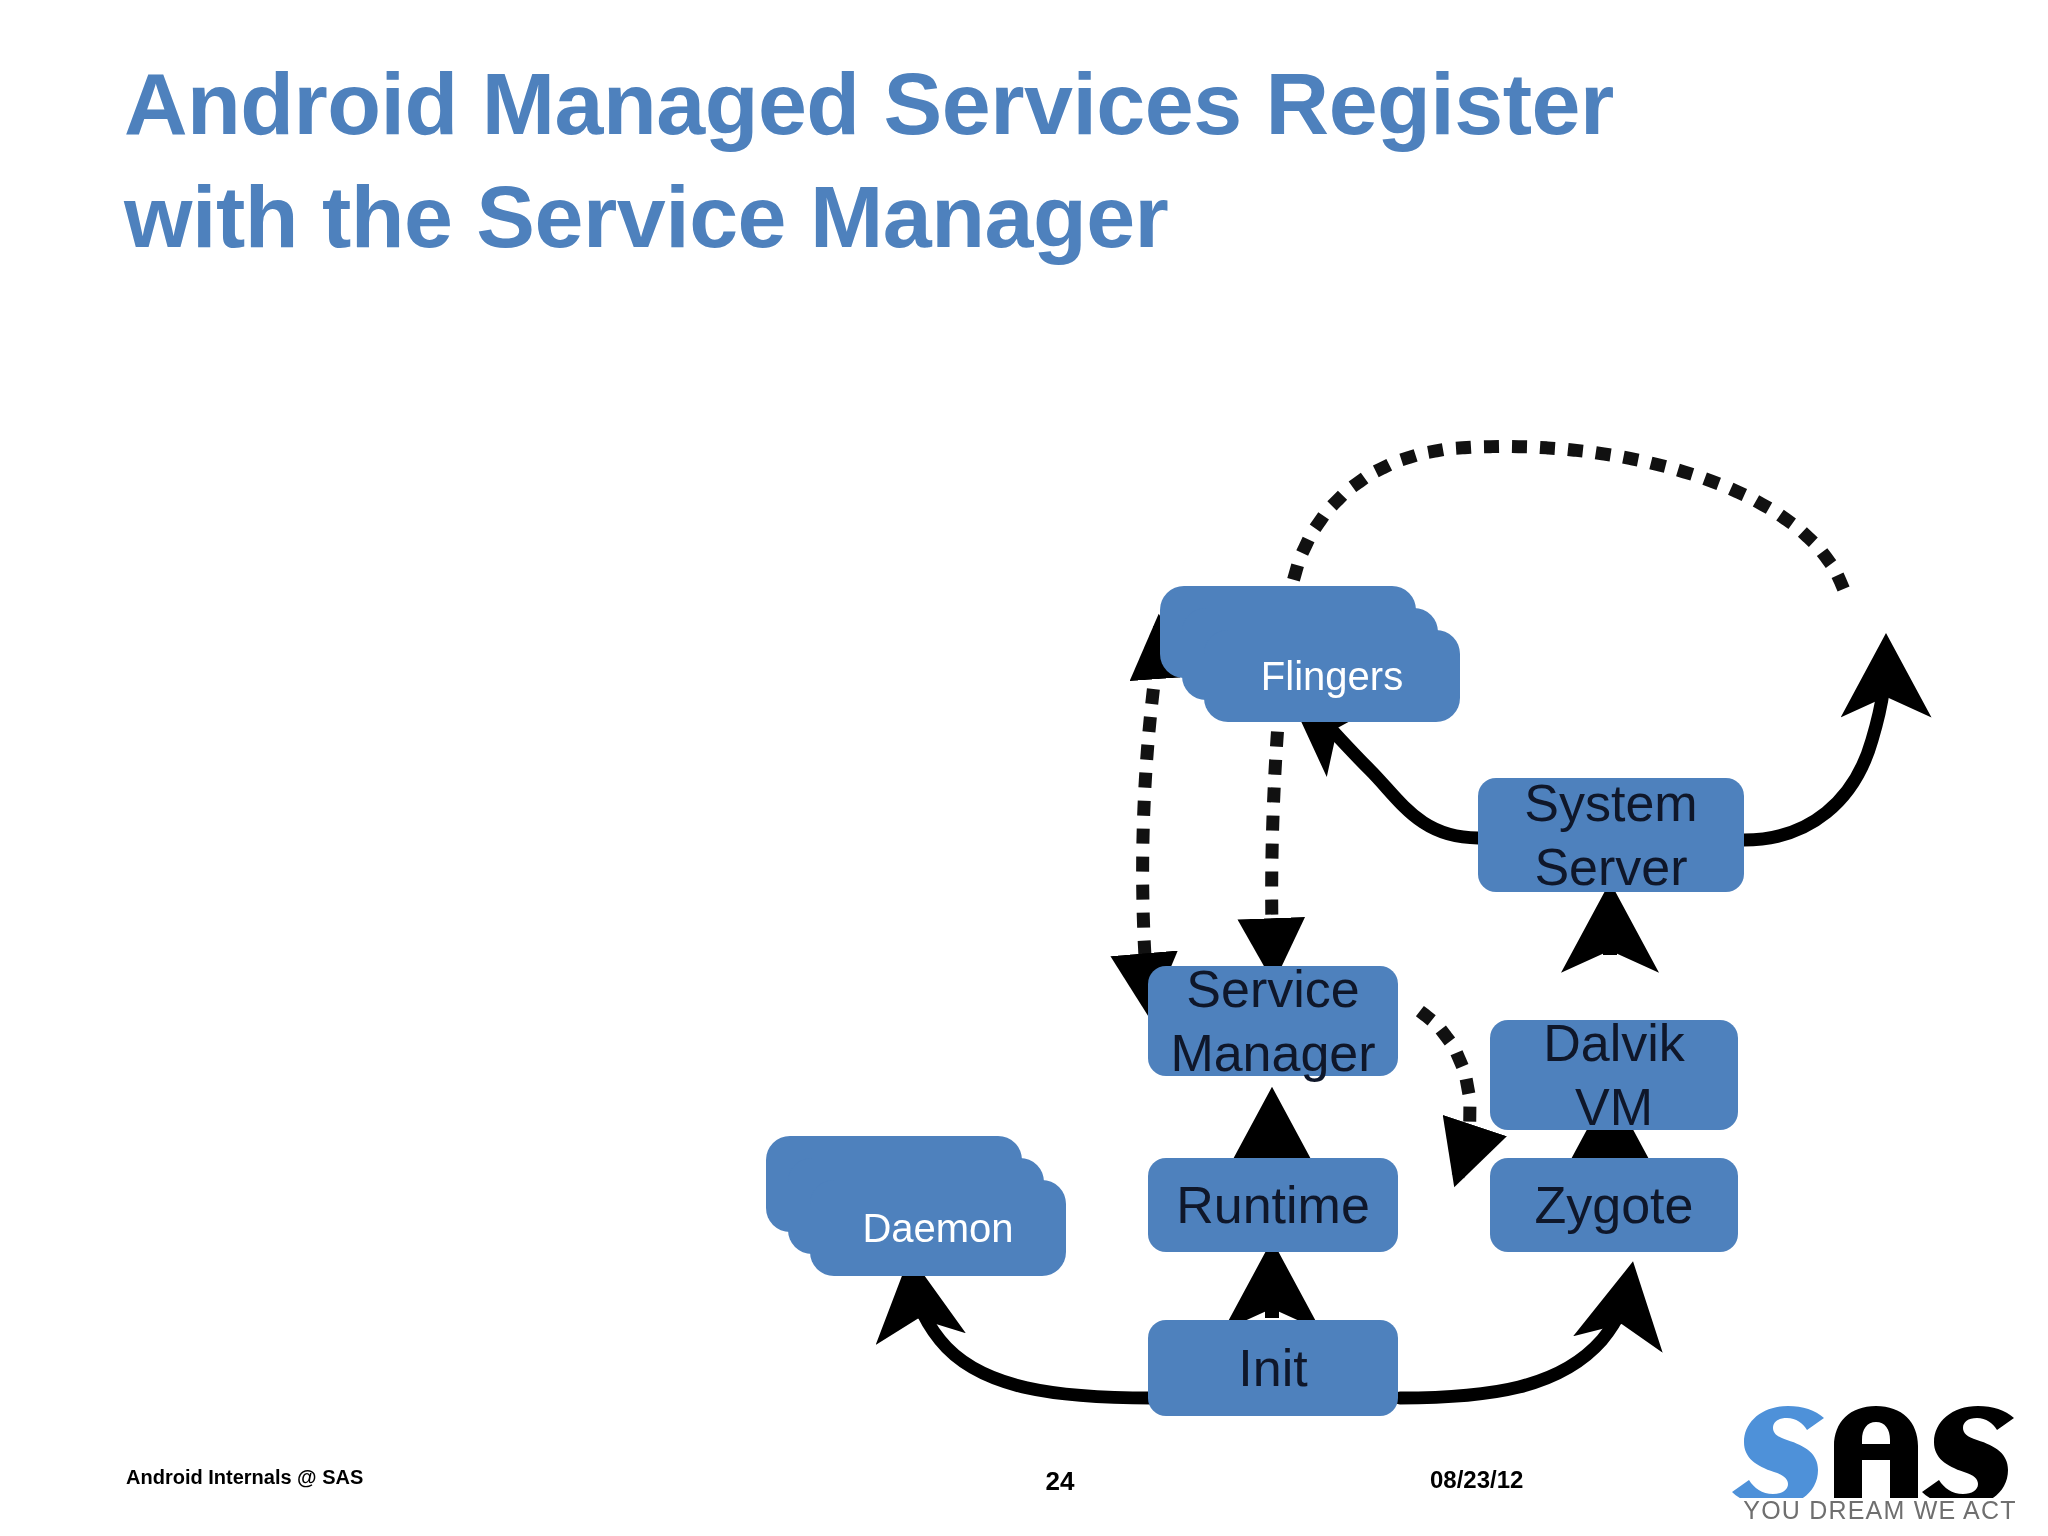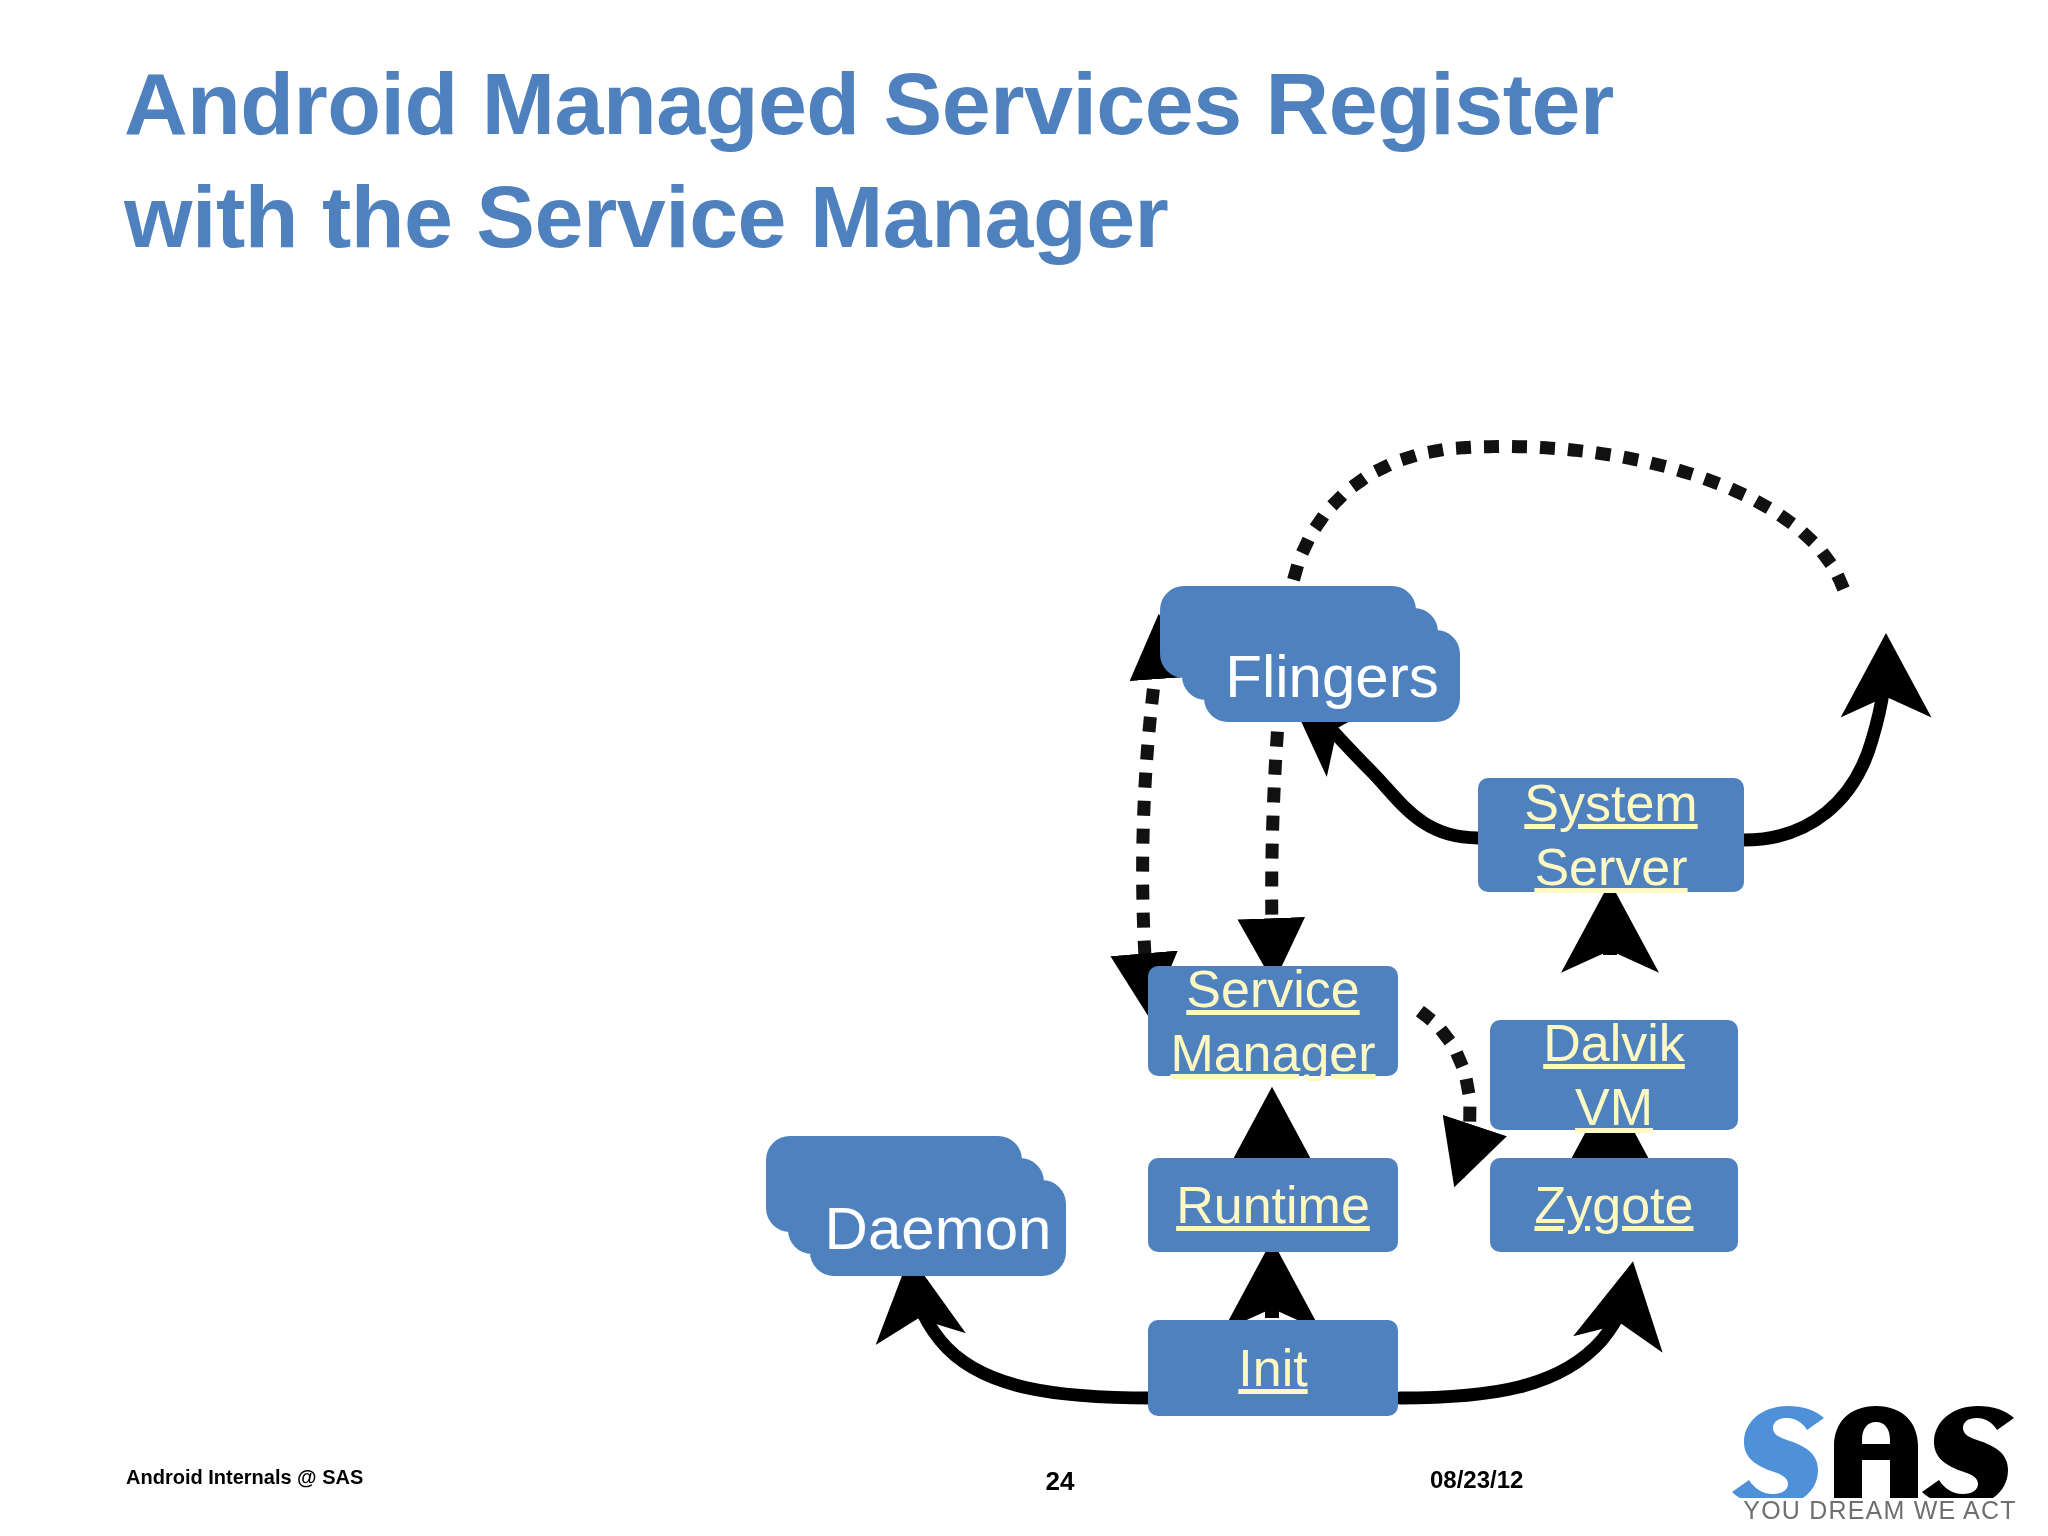--- a/index.html
+++ b/index.html
@@ -39,32 +39,31 @@
     width: 2048px;
     height: 1536px;
     pointer-events: none;
   }
   #diagram .edge-layer { position: absolute; left: 0; top: 0; }
 
   
   .node {
     position: absolute;
     background: #4E81BD;
-    border-radius: 10px;
-    color: #fef9c3;
+    border-radius: 18px;
+    color: #0f172a;
     font-family: "Liberation Sans", sans-serif;
     font-size: 52px;
     line-height: 64px;
     text-align: center;
     display: flex;
     align-items: center;
     justify-content: center;
     box-sizing: border-box;
     z-index: 5;
-    text-decoration: underline;
   }
   .node .label { white-space: pre-line; }
 
   
   .stack { position: absolute; z-index: 4; }
   .stack .sheet {
     position: absolute;
     background: #4E81BD;
     border-radius: 24px;
   }
@@ -72,21 +71,21 @@
   .stack .sheet.s2 { left: 22px; top: 22px; }
   .stack .sheet.s3 { left: 44px; top: 44px; }
   .stack .label {
     position: absolute;
     left: 44px;
     top: 44px;
     display: flex;
     align-items: center;
     justify-content: center;
     color: #ffffff;
-    font-size: 60px;
+    font-size: 40px;
     z-index: 3;
   }
 
   
   #footer-left {
     position: absolute;
     left: 126px;
     top: 1466px;
     font-family: "Liberation Sans", sans-serif;
     font-weight: bold;

